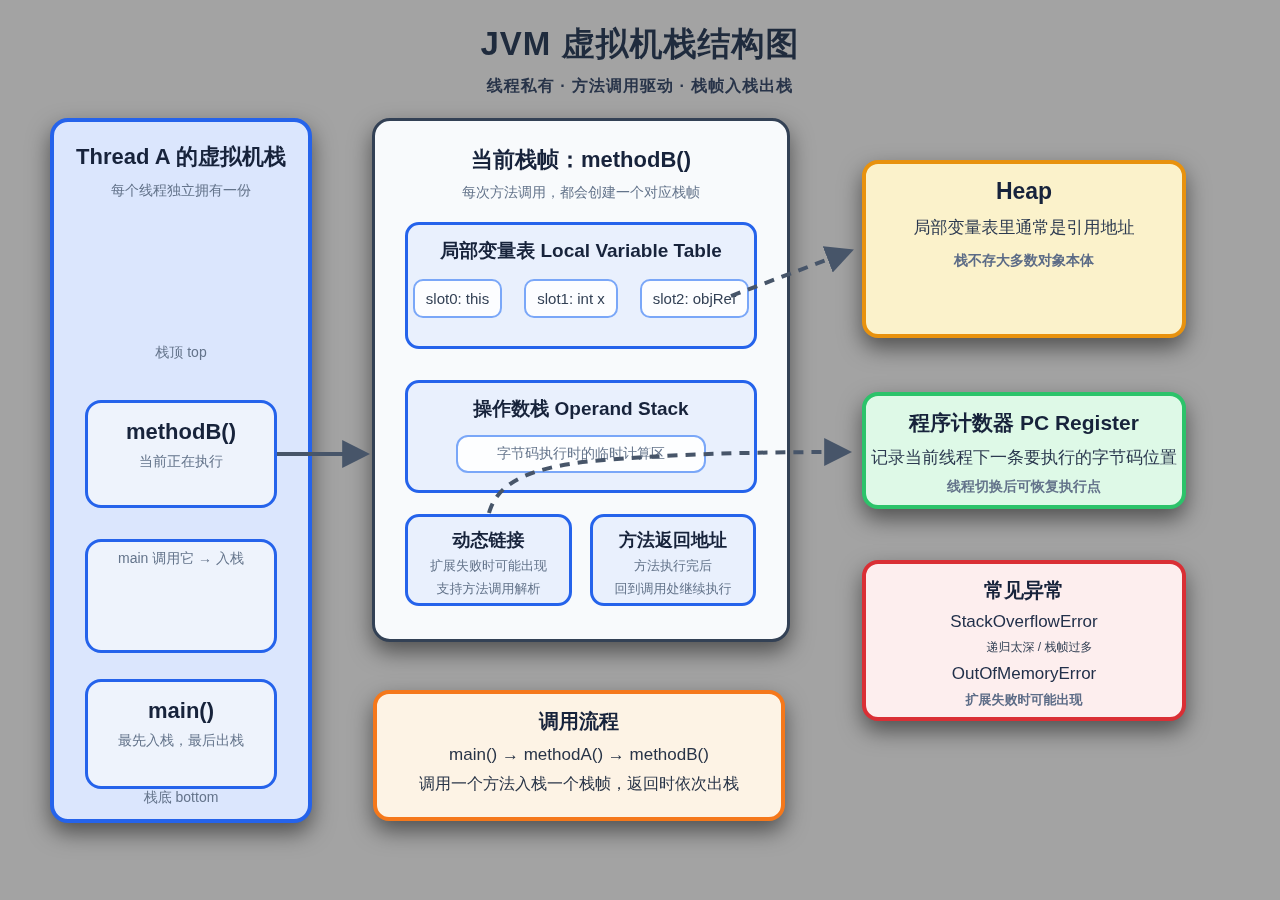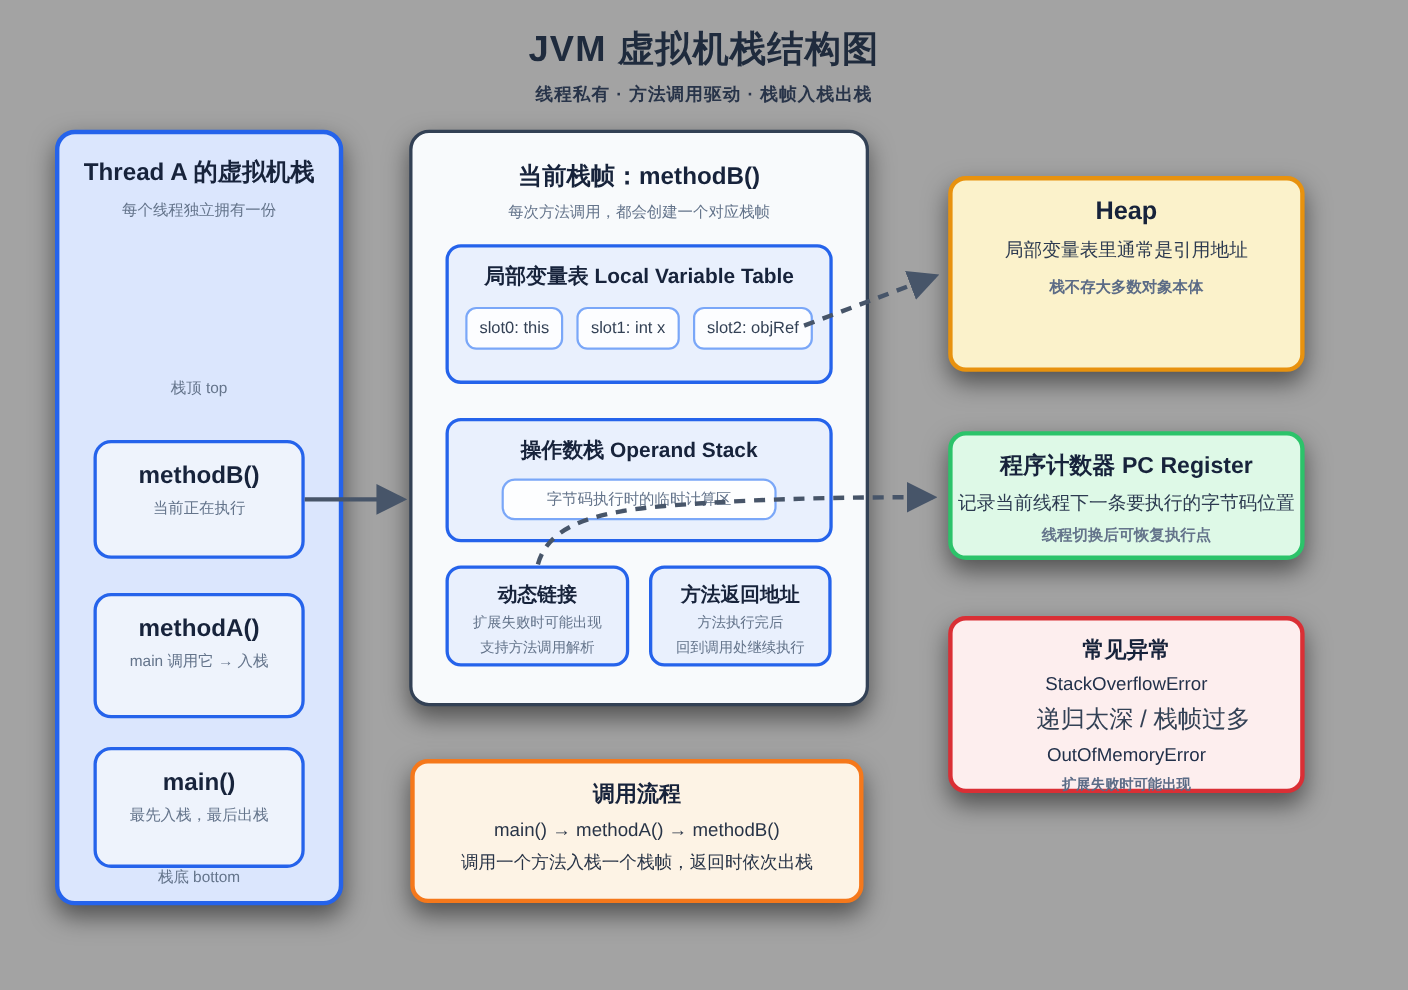--- a/index.html
+++ b/index.html
@@ -25,21 +25,21 @@
   .fname{margin-top:16px;font-size:22px;font-weight:bold;color:#17233b;}
   .fnote{margin-top:8px;font-size:14px;color:#64748b;}
   
   #current-panel{left:372px;top:118px;width:418px;height:524px;background:#f8fafc;border:3px solid #334155;}
   .cp-title{margin-top:24px;text-align:center;font-size:22px;font-weight:bold;color:#17233b;}
   .cp-sub{margin-top:9px;text-align:center;font-size:14px;color:#64748b;}
   .inner-box{position:absolute;box-sizing:border-box;background:#e9f0fd;border:3px solid #2563eb;
              border-radius:14px;text-align:center;}
   #lvt{left:30px;top:101px;width:352px;height:127px;}
   .ib-title{margin-top:13px;font-size:19px;font-weight:bold;color:#17233b;}
-  .slot-row{display:flex;justify-content:center;gap:12px;margin-top:15px;}
+  .slot-row{display:flex;justify-content:center;gap:22px;margin-top:15px;}
   .slot{background:#fcfdff;border:2px solid #7aa7f8;border-radius:10px;padding:9px 11px;
         font-size:15px;color:#334155;}
   #operand{left:30px;top:259px;width:352px;height:113px;}
   .compute{margin:13px auto 0;width:250px;box-sizing:border-box;background:#fdfeff;border:2px solid #7aa7f8;
            border-radius:12px;padding:8px 0;font-size:14px;color:#64748b;}
   #dynlink{left:30px;top:393px;width:167px;height:92px;}
   #retaddr{left:215px;top:393px;width:166px;height:92px;}
   .small-title{margin-top:11px;font-size:18px;font-weight:bold;color:#17233b;}
   .small-line{margin-top:5px;font-size:13px;color:#64748b;}
   
@@ -50,21 +50,21 @@
   .hp-note{margin-top:13px;font-size:14px;font-weight:bold;color:#5b6b86;}
   #pc{left:862px;top:392px;width:324px;height:117px;background:#def9e7;border:4px solid #2cc36a;
       border-radius:16px;text-align:center;}
   .pc-title{margin-top:13px;font-size:21px;font-weight:bold;color:#17233b;}
   .pc-line{margin-top:9px;font-size:17px;color:#2c3a50;}
   .pc-note{margin-top:9px;font-size:14px;color:#64748b;font-weight:bold;}
   #exc{left:862px;top:560px;width:324px;height:161px;background:#fdeeee;border:4px solid #da2f35;
        border-radius:16px;text-align:center;}
   .ex-title{margin-top:13px;font-size:20px;font-weight:bold;color:#17233b;}
   .ex-item{margin-top:8px;font-size:17px;color:#22304a;}
-  .ex-sub{margin-top:7px;font-size:22px;color:#334155;padding-left:31px;}
+  .ex-sub{margin-top:7px;font-size:12px;color:#334155;padding-left:31px;}
   .ex-note{margin-top:7px;font-size:13px;font-weight:bold;color:#5b6b86;}
   
   #flow{left:373px;top:690px;width:412px;height:131px;background:#fdf3e5;border:4px solid #f5781b;
         border-radius:16px;text-align:center;}
   .fl-title{margin-top:14px;font-size:20px;font-weight:bold;color:#17233b;}
   .fl-seq{margin-top:10px;font-size:17px;color:#283447;}
   .fl-note{margin-top:9px;font-size:16px;color:#283447;}
   
   .overlay{position:absolute;left:0;top:0;width:1280px;height:900px;pointer-events:none;z-index:5;}
 </style>
@@ -81,21 +81,20 @@
   <div class="panel" id="thread-panel">
     <div class="tp-title">Thread A 的虚拟机栈</div>
     <div class="tp-sub">每个线程独立拥有一份</div>
     <div class="tp-top">栈顶 top</div>
 
     <div class="frame" id="frame-b">
       <div class="fname">methodB()</div>
       <div class="fnote">当前正在执行</div>
     </div>
     <div class="frame" id="frame-a">
-      <div class="fname">methodA()</div>
       <div class="fnote">main 调用它 → 入栈</div>
     </div>
     <div class="frame" id="frame-main">
       <div class="fname">main()</div>
       <div class="fnote">最先入栈，最后出栈</div>
     </div>
 
     <div class="tp-bottom">栈底 bottom</div>
   </div>
 

